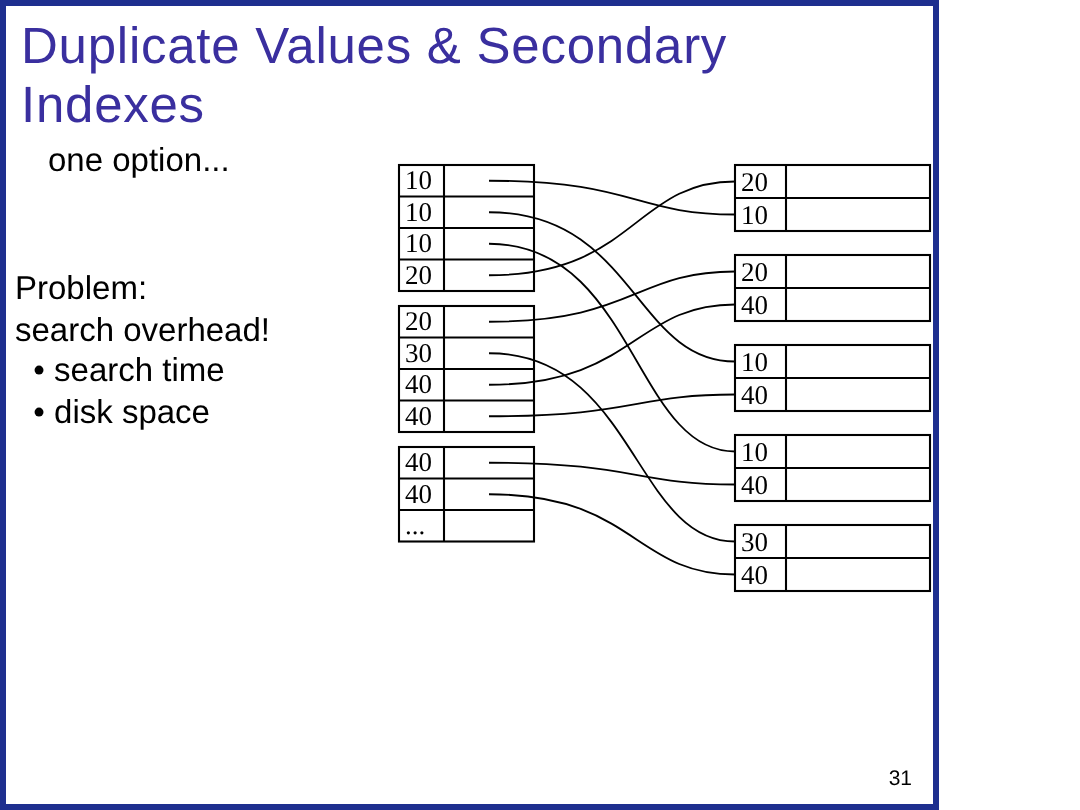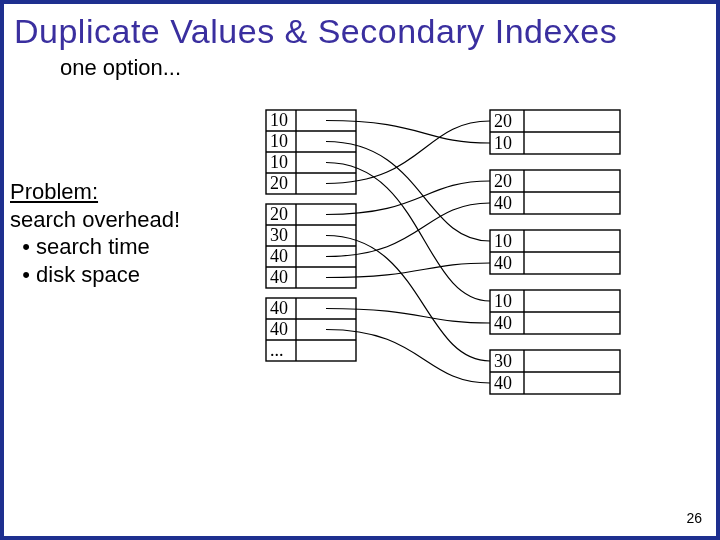--- a/index.html
+++ b/index.html
@@ -7,43 +7,43 @@
     padding: 0;
     width: 720px;
     height: 540px;
     background: #fff;
     font-family: "Comic Sans MS", "Comic Sans", cursive, sans-serif;
     color: #000;
     overflow: hidden;
   }
   .frame {
     box-sizing: border-box;
-    width: 720px;
+    width: 626px;
     height: 540px;
     border: 4px solid #1e2f8f;
     position: relative;
   }
   .title {
     color: #3a2f9f;
     font-size: 34px;
     padding: 8px 8px 0 10px;
     letter-spacing: 0.5px;
   }
   .subtitle {
     font-size: 22px;
-    padding: 4px 0 0 56px;
+    padding: 4px 0 0 28px;
   }
   .problem {
     position: absolute;
     left: 6px;
     top: 174px;
     font-size: 22px;
     line-height: 1.25;
   }
-  .problem .hdr { text-decoration: underline; }
+  .problem .hdr { }
   .page-num {
     position: absolute;
     right: 14px;
     bottom: 10px;
     font-family: Arial, sans-serif;
     font-size: 14px;
     color: #000;
   }
   svg { position: absolute; left: 0; top: 0; }
   .idx-text {
@@ -61,21 +61,21 @@
   <div class="title">Duplicate Values &amp; Secondary Indexes</div>
   <div class="subtitle">one option...</div>
 
   <div class="problem">
     <div class="hdr">Problem:</div>
     <div>search overhead!</div>
     <div>&nbsp;&nbsp;• search time</div>
     <div>&nbsp;&nbsp;• disk space</div>
   </div>
 
-  <div class="page-num">26</div>
+  <div class="page-num">31</div>
 
   <svg id="diagram" width="720" height="540">
       <rect x="262" y="106" width="90" height="84" class="box"></rect>
       <line x1="292" y1="106" x2="292" y2="190" class="box"></line>
       <text x="266" y="122" class="idx-text">10</text>
       <line x1="262" y1="127" x2="352" y2="127" class="box"></line>
       <text x="266" y="143" class="idx-text">10</text>
       <line x1="262" y1="148" x2="352" y2="148" class="box"></line>
       <text x="266" y="164" class="idx-text">10</text>
       <line x1="262" y1="169" x2="352" y2="169" class="box"></line>

